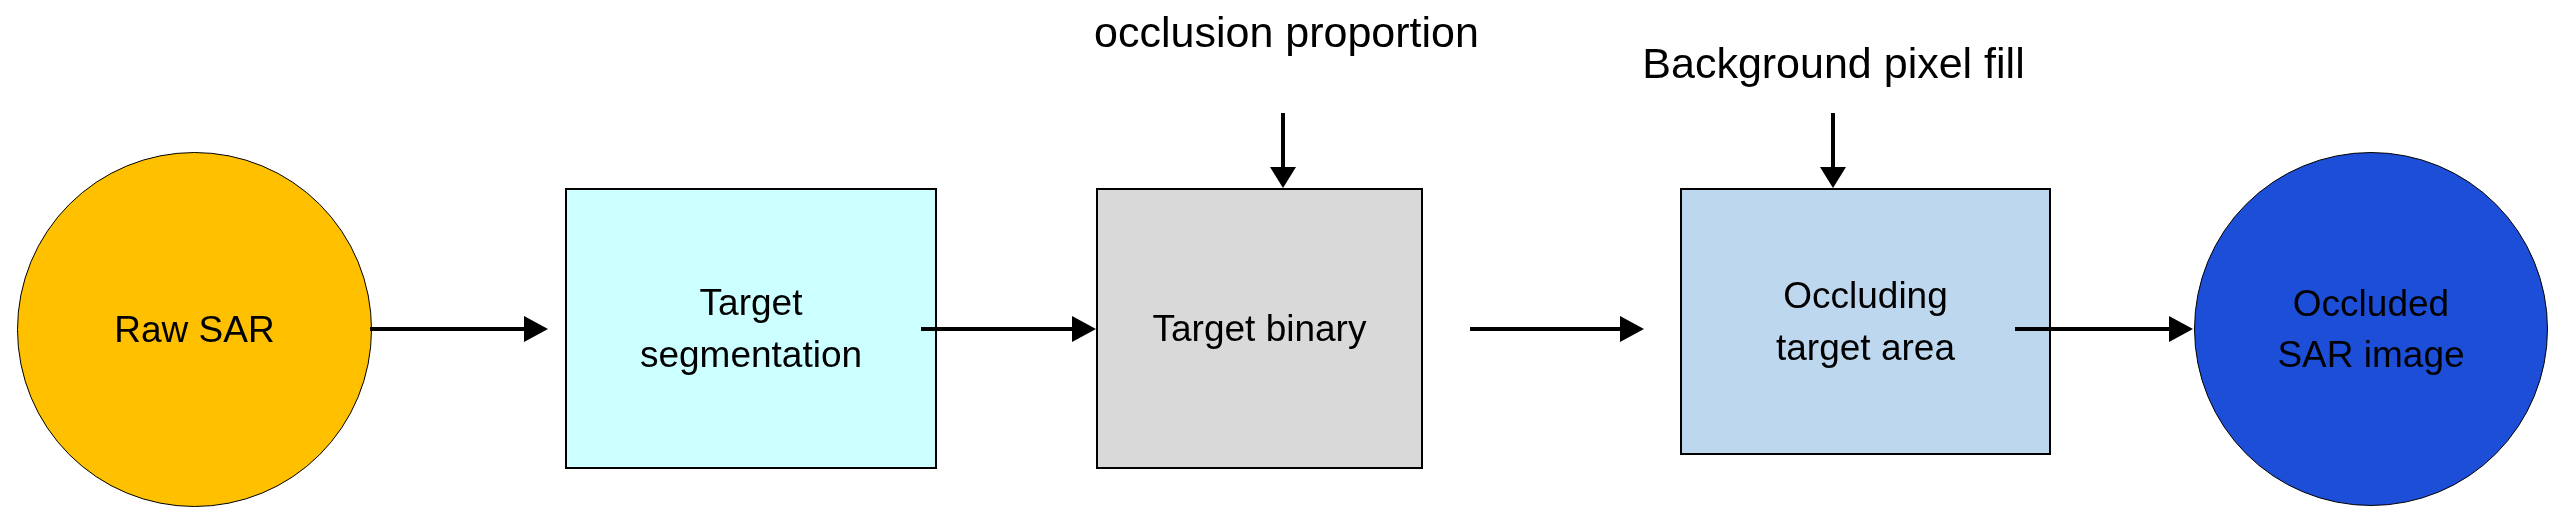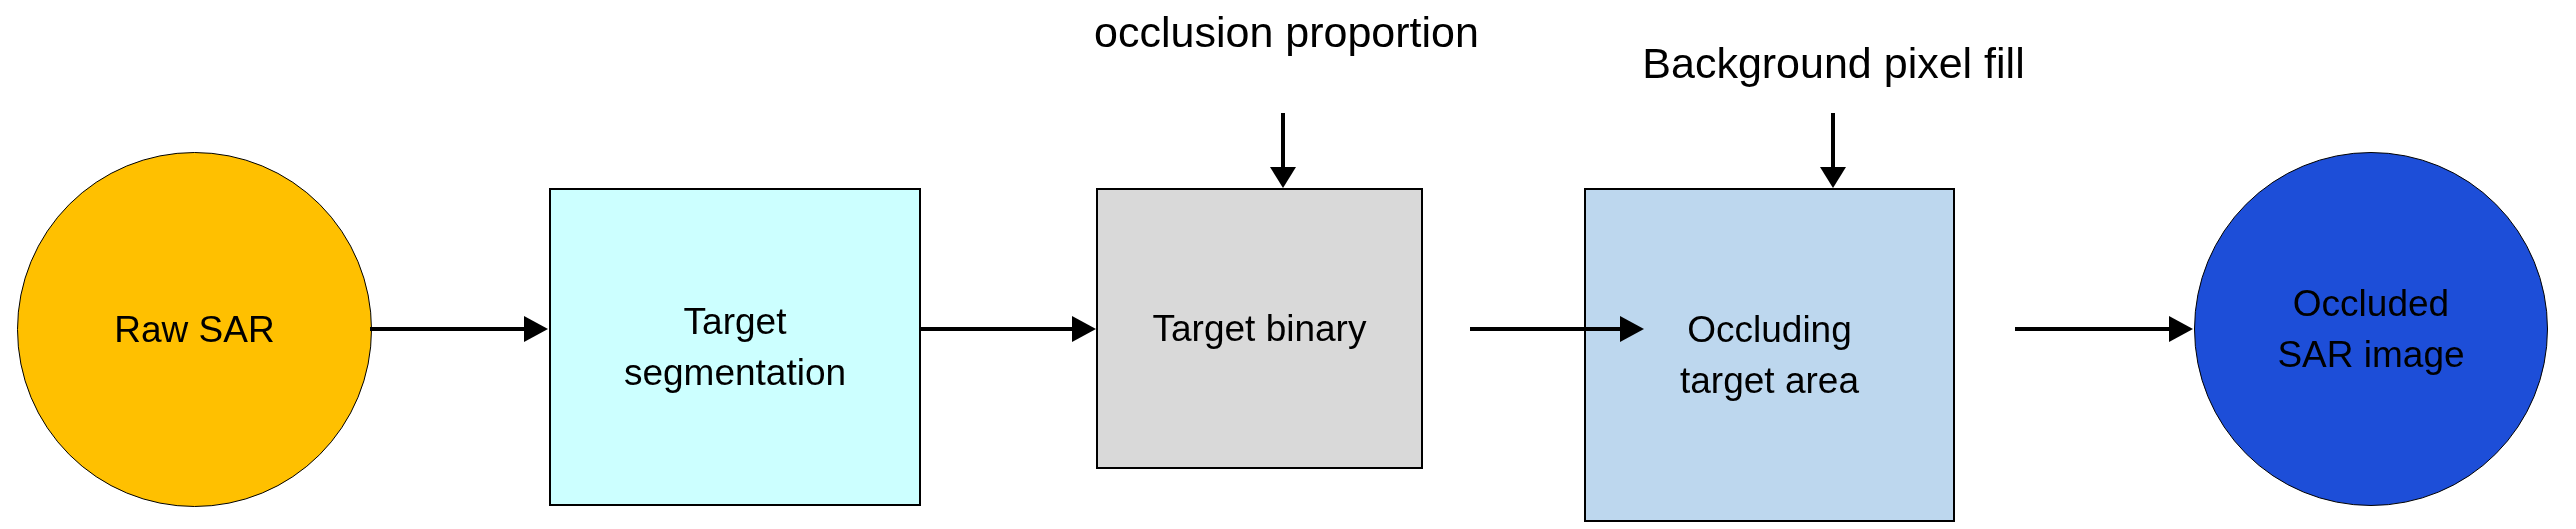--- a/index.html
+++ b/index.html
@@ -27,23 +27,23 @@
     display: block;
     white-space: nowrap;
     font-size: 37px;
     line-height: 1.38;
     color: #000000;
   }
   .ellipse { border: 1.4px solid #000000; border-radius: 50%; }
   .rect    { border: 2.1px solid #000000; }
 
   #n0 { left: 17px;   top: 152px; width: 355px; height: 355px; }
-  #n1 { left: 549px;  top: 188px; width: 372px; height: 318px; }
+  #n1 { left: 565px;  top: 188px; width: 372px; height: 281px; }
   #n2 { left: 1096px; top: 188px; width: 327px; height: 281px; }
-  #n3 { left: 1584px; top: 188px; width: 371px; height: 334px; }
+  #n3 { left: 1680px; top: 188px; width: 371px; height: 267px; }
   #n4 { left: 2194px; top: 152px; width: 354px; height: 354px; }
 
   
   .ann-label {
     position: absolute;
     width: 573px;
     text-align: center;
   }
   .ann-label .tl {
     display: block;

